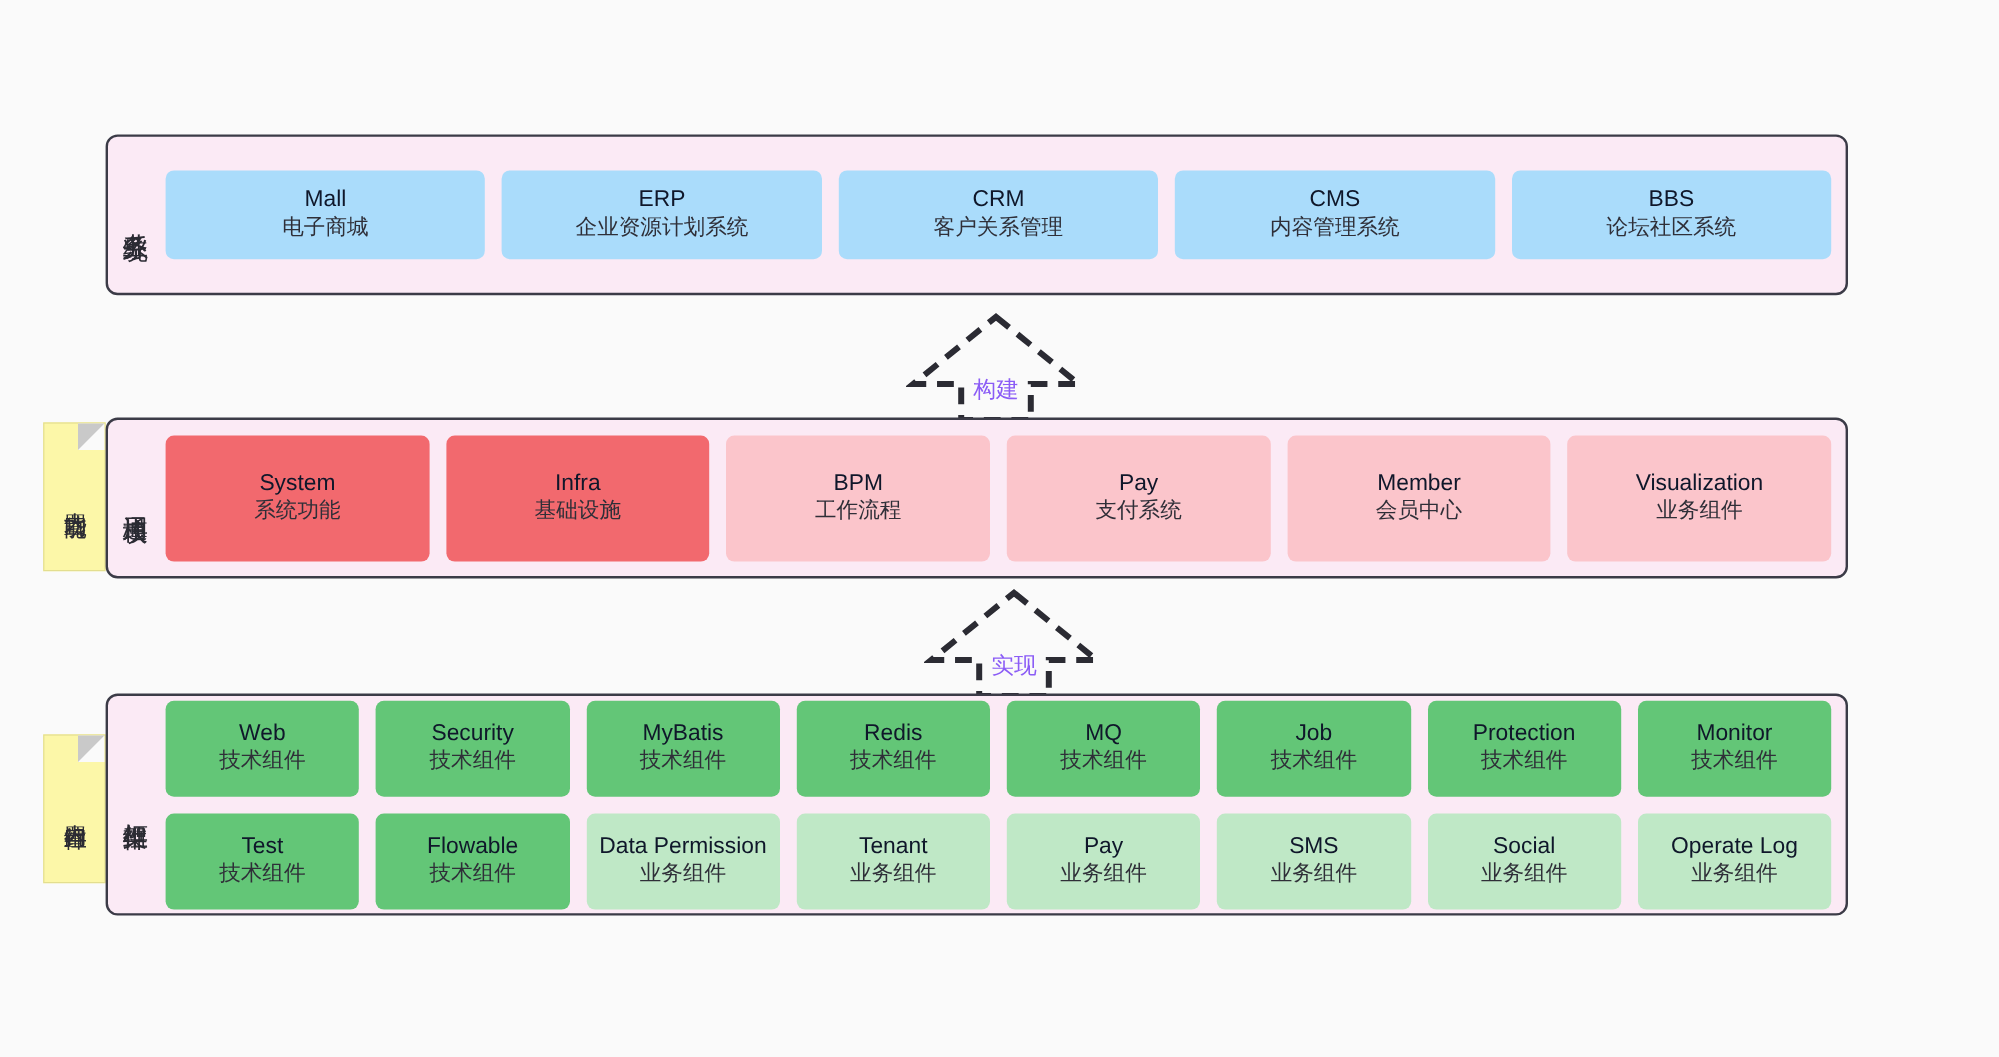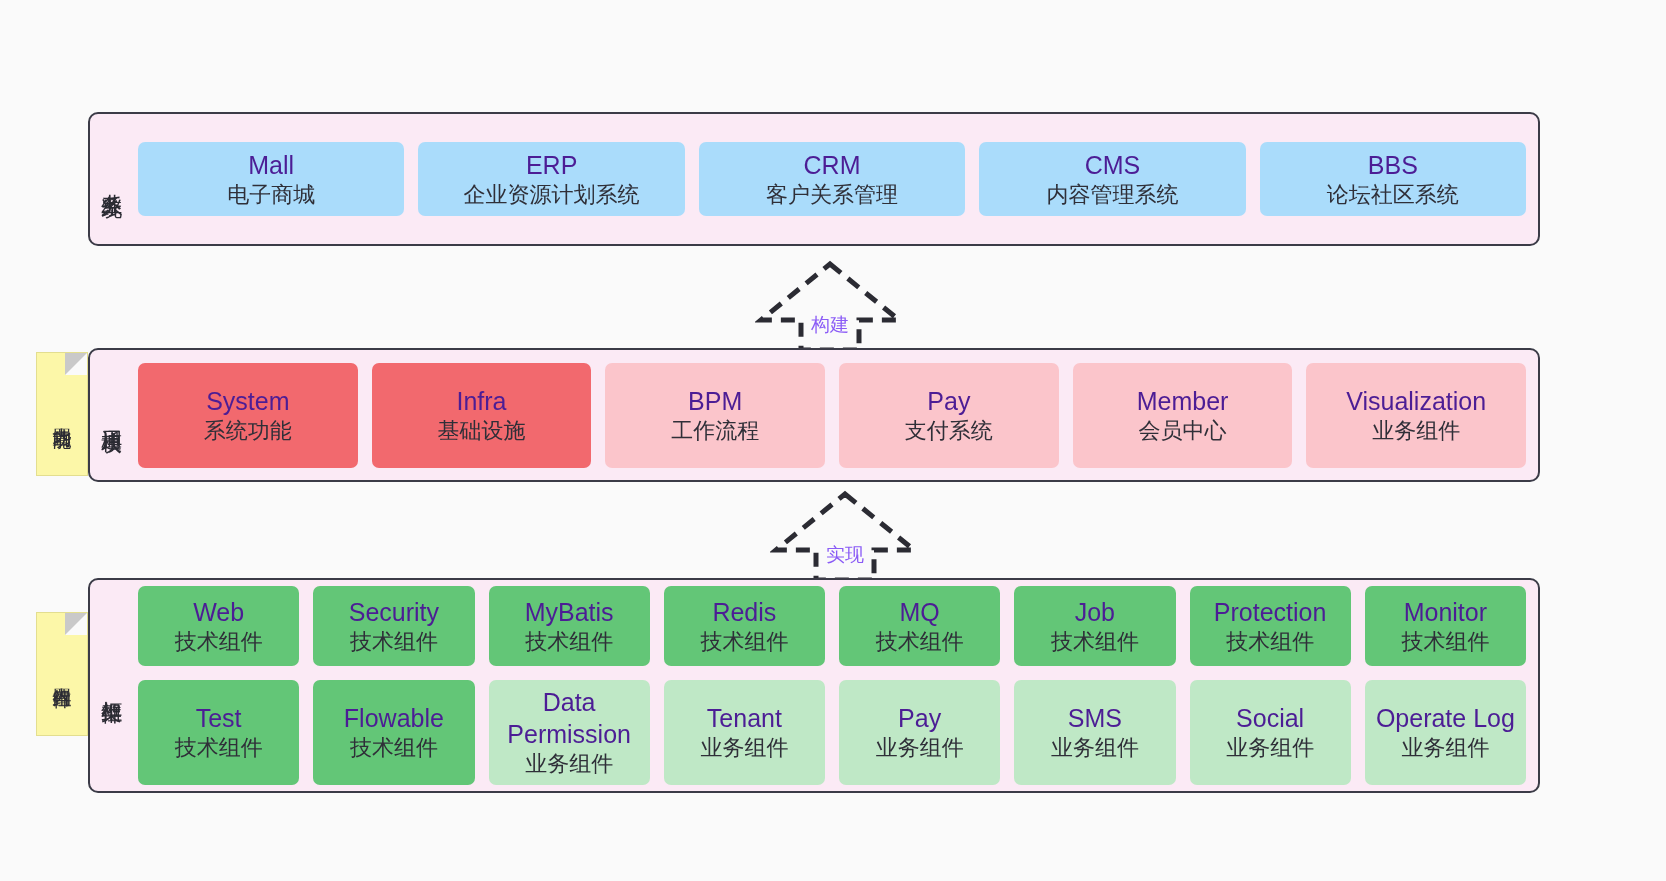--- a/index.html
+++ b/index.html
@@ -72,42 +72,43 @@
     display: flex;
     flex-direction: column;
     align-items: center;
     justify-content: center;
     text-align: center;
     line-height: 1.28;
     box-sizing: border-box;
     padding: 6px 4px;
   }
   .card .t1 {
-    font-size: 25px;
-    color: #4c1d95;
+    font-size: 19px;
+    color: #0f172a;
   }
   .card .t2 {
-    font-size: 22px;
+    font-size: 18px;
     color: #2f2f38;
+    font-family: Liberation Mono, monospace;
   }
 
   .card.blue       { background: #aadcfb; }
   .card.red        { background: #f2696e; }
   .card.pink       { background: #fbc5cb; }
   .card.green      { background: #63c677; }
   .card.lightgreen { background: #bfe8c6; }
 
   
   #layer-business  { left: 88px;  top: 112px; width: 1452px; height: 134px; }
   #layer-business .card { height: 74px; }
 
   #layer-common    { left: 88px;  top: 348px; width: 1452px; height: 134px; }
   #layer-common .card { height: 105px; }
 
-  #layer-framework { left: 88px;  top: 578px; width: 1452px; height: 215px; }
+  #layer-framework { left: 88px;  top: 578px; width: 1452px; height: 185px; }
   #layer-framework .card { min-height: 80px; }
 
   
   .sticky {
     position: absolute;
     width: 52px;
     box-sizing: border-box;
     background: #fcf7a8;
     border: 1px solid #e3de8f;
     display: flex;

